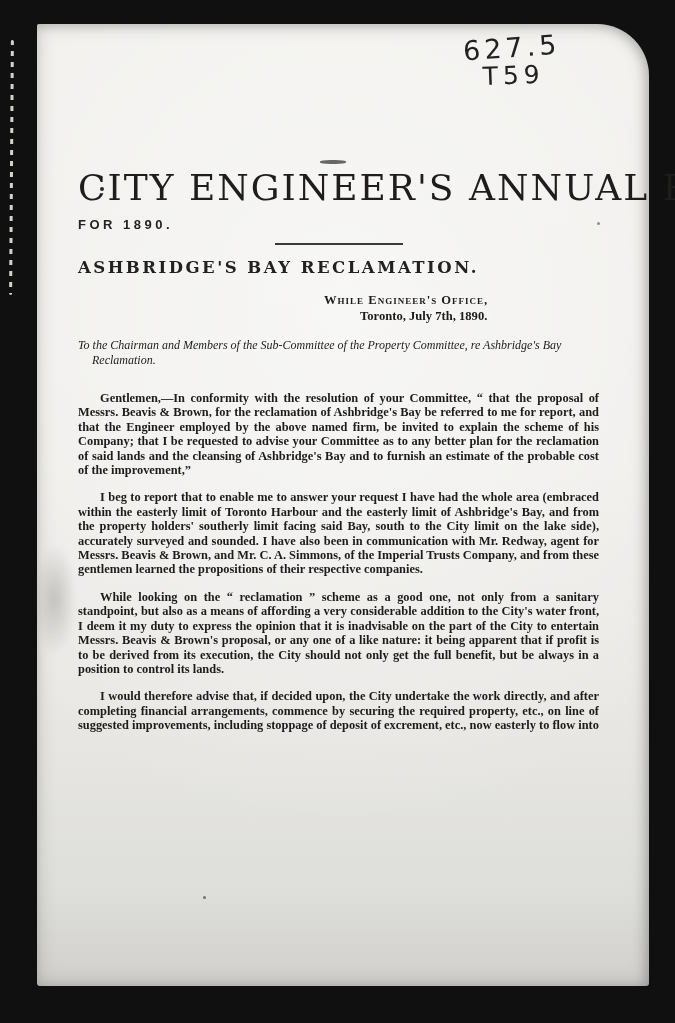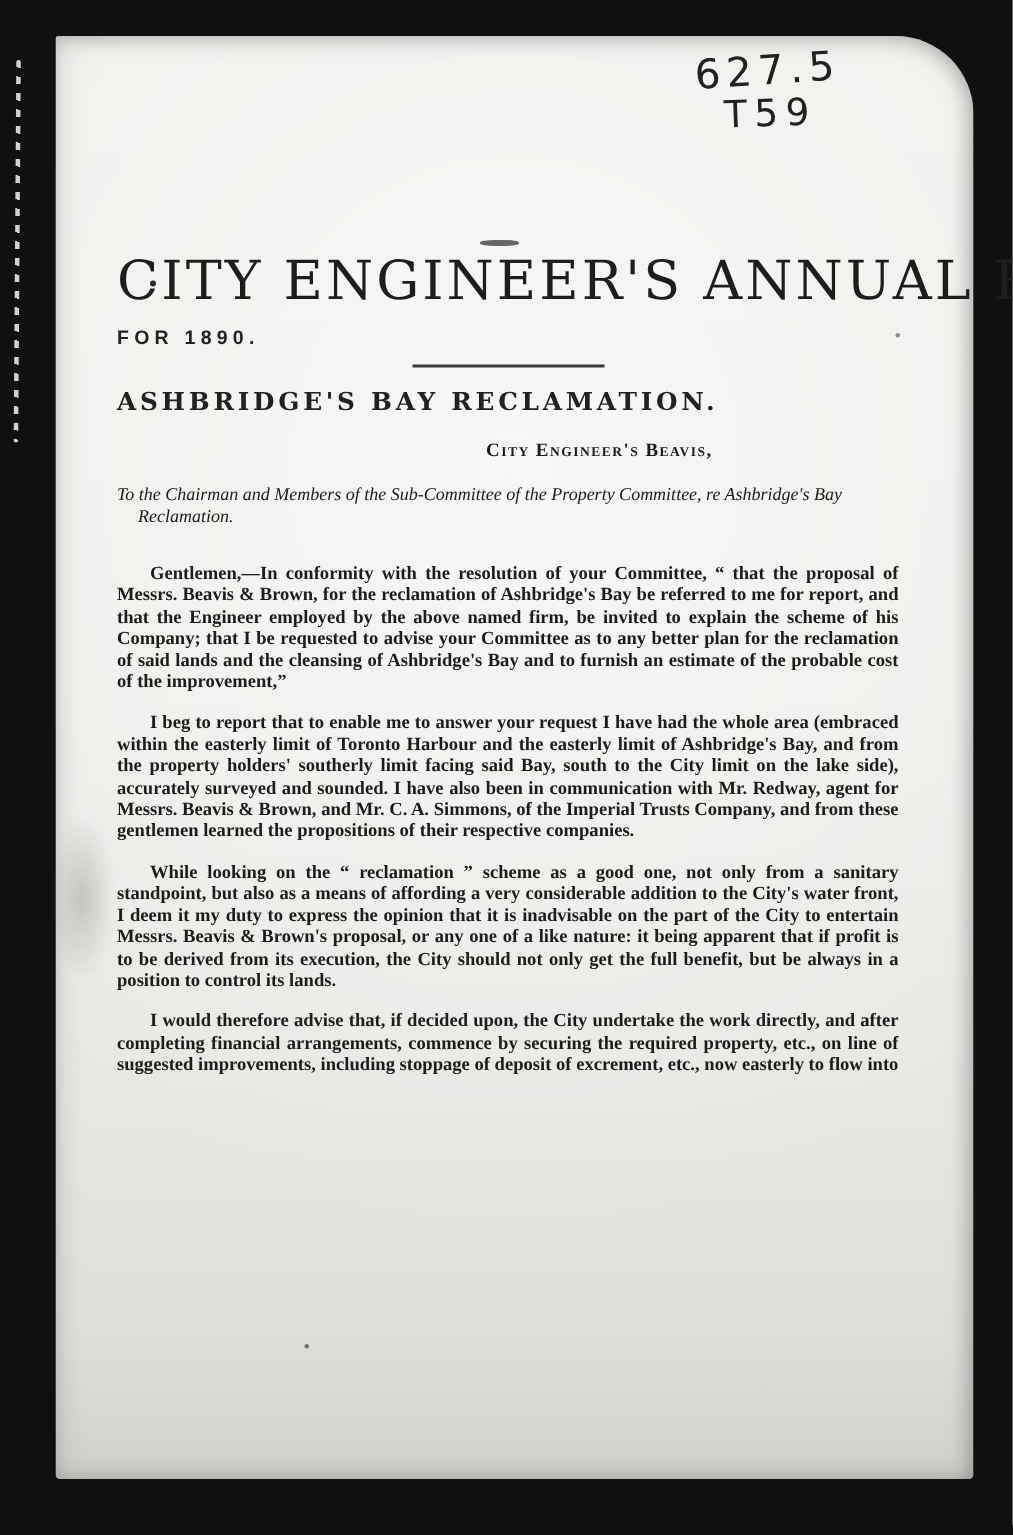--- a/index.html
+++ b/index.html
@@ -113,21 +113,22 @@
     </div>
 
     <div class="content">
       <div class="title">CITY ENGINEER'S ANNUAL REPORT</div>
       <div class="subtitle">FOR 1890.</div>
       <div class="rule"></div>
       <div class="section-heading">ASHBRIDGE'S BAY RECLAMATION.</div>
 
 
       <div class="office-block">
-        <div class="office-line">City Engineer's Beavis,</div>
+        <div class="office-line">While Engineer's Office,</div>
+        <div class="date-line">Toronto, July 7th, 1890.</div>
       </div>
 
       <div class="address-block">To the Chairman and Members of the Sub-Committee of the Property Committee, re Ashbridge's Bay Reclamation.</div>
 
       <div class="gap-lg"></div>
 
       <p class="body-par">Gentlemen,—In conformity with the resolution of your Committee, “ that the proposal of Messrs. Beavis &amp; Brown, for the reclamation of Ashbridge's Bay be referred to me for report, and that the Engineer employed by the above named firm, be invited to explain the scheme of his Company; that I be requested to advise your Committee as to any better plan for the reclamation of said lands and the cleansing of Ashbridge's Bay and to furnish an estimate of the probable cost of the improvement,”</p>
       <p class="body-par">I beg to report that to enable me to answer your request I have had the whole area (embraced within the easterly limit of Toronto Harbour and the easterly limit of Ashbridge's Bay, and from the property holders' southerly limit facing said Bay, south to the City limit on the lake side), accurately surveyed and sounded.  I have also been in communication with Mr. Redway, agent for Messrs. Beavis &amp; Brown, and Mr. C. A. Simmons, of the Imperial Trusts Company, and from these gentlemen learned the propositions of their respective companies.</p>
       <p class="body-par">While looking on the “ reclamation ” scheme as a good one, not only from a sanitary standpoint, but also as a means of affording a very considerable addition to the City's water front, I deem it my duty to express the opinion that it is inadvisable on the part of the City to entertain Messrs. Beavis &amp; Brown's proposal, or any one of a like nature: it being apparent that if profit is to be derived from its execution, the City should not only get the full benefit, but be always in a position to control its lands.</p>
       <p class="body-par">I would therefore advise that, if decided upon, the City undertake the work directly, and after completing financial arrangements, commence by securing the required property, etc., on line of suggested improvements, including stoppage of deposit of excrement, etc., now easterly to flow into</p>

